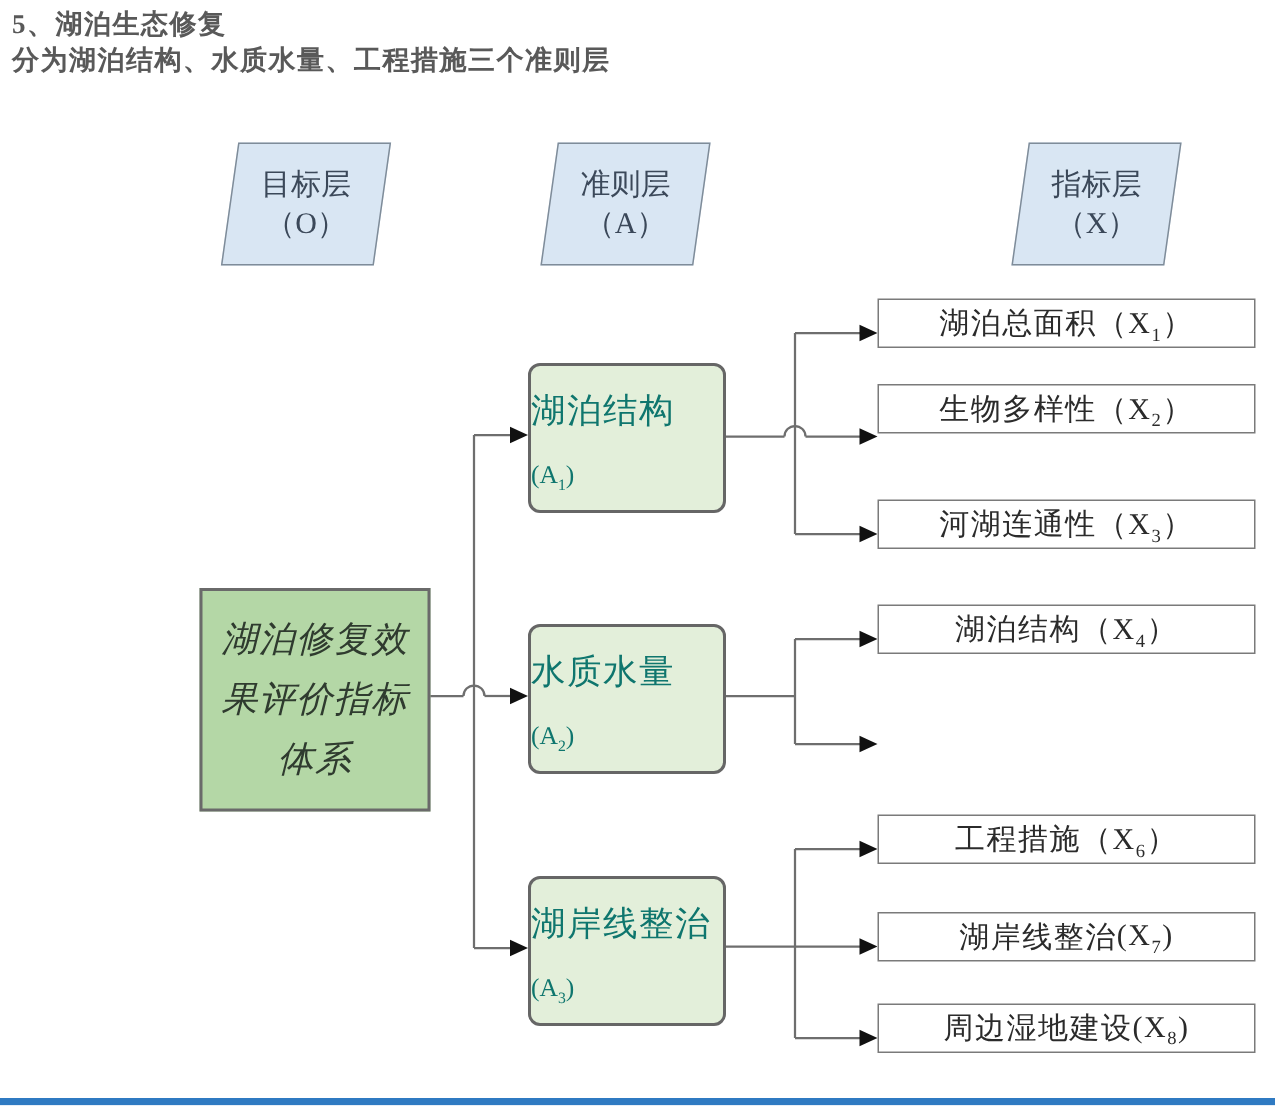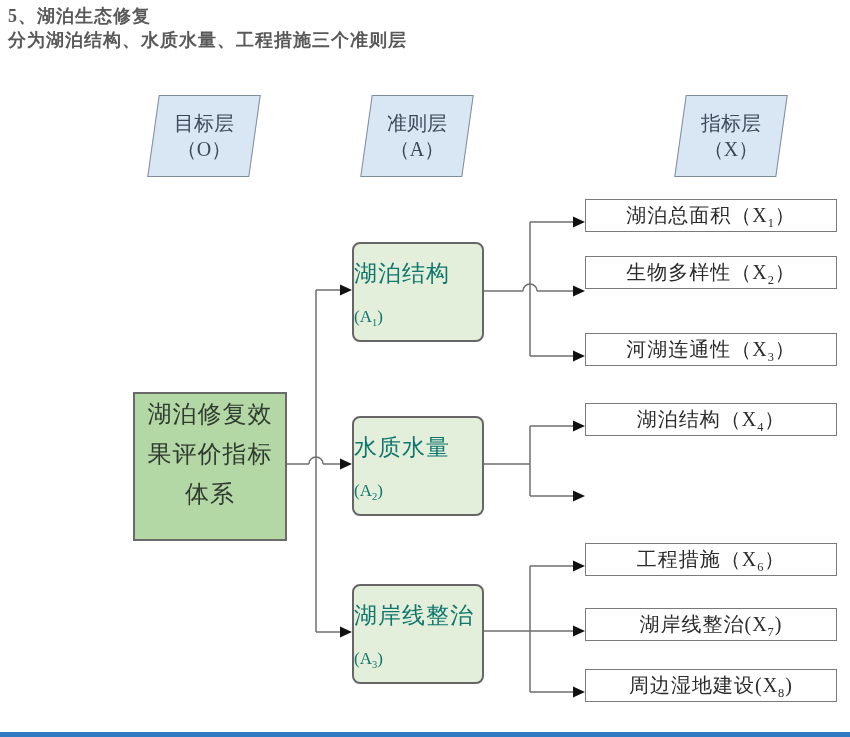--- a/index.html
+++ b/index.html
@@ -11,21 +11,21 @@
   #title-line2{top:28px;}
 
   svg.wires{position:absolute;left:0;top:0;z-index:0;}
 
   .para{position:absolute;top:95px;width:100px;height:80px;background:#d9e6f3;
         border:1.6px solid #7f8c99;transform:skewX(-8deg);z-index:1;
         display:flex;align-items:center;justify-content:center;}
   .para-text{transform:skewX(8deg);text-align:center;color:#3b4859;font-size:20px;line-height:26px;}
 
   .goal{position:absolute;left:133px;top:392px;width:150px;height:145px;background:#b4d7a6;
-        border:2px solid #6a6a6a;z-index:1;display:flex;justify-content:center;}
+        border:2px solid #6a6a6a;z-index:1;display:flex;align-items:center;justify-content:center;font-style:italic;}
   .goal-text{white-space:pre-line;text-align:center;color:#2f3b2f;font-size:24px;line-height:40px;letter-spacing:1px;}
 
   .abox{position:absolute;left:352px;width:128px;height:96px;background:#e3efda;
         border:2px solid #666;border-radius:8px;z-index:1;
         display:flex;flex-direction:column;align-items:flex-start;justify-content:center;color:#0f766e;}
   .abox .alabel{font-size:23px;letter-spacing:1px;}
   .abox .acode{font-size:17px;margin-top:18px;}
 
   .xbox{position:absolute;left:585px;width:252px;height:33px;background:#ffffff;
         border:1.6px solid #7a7a7a;z-index:1;box-sizing:border-box;

